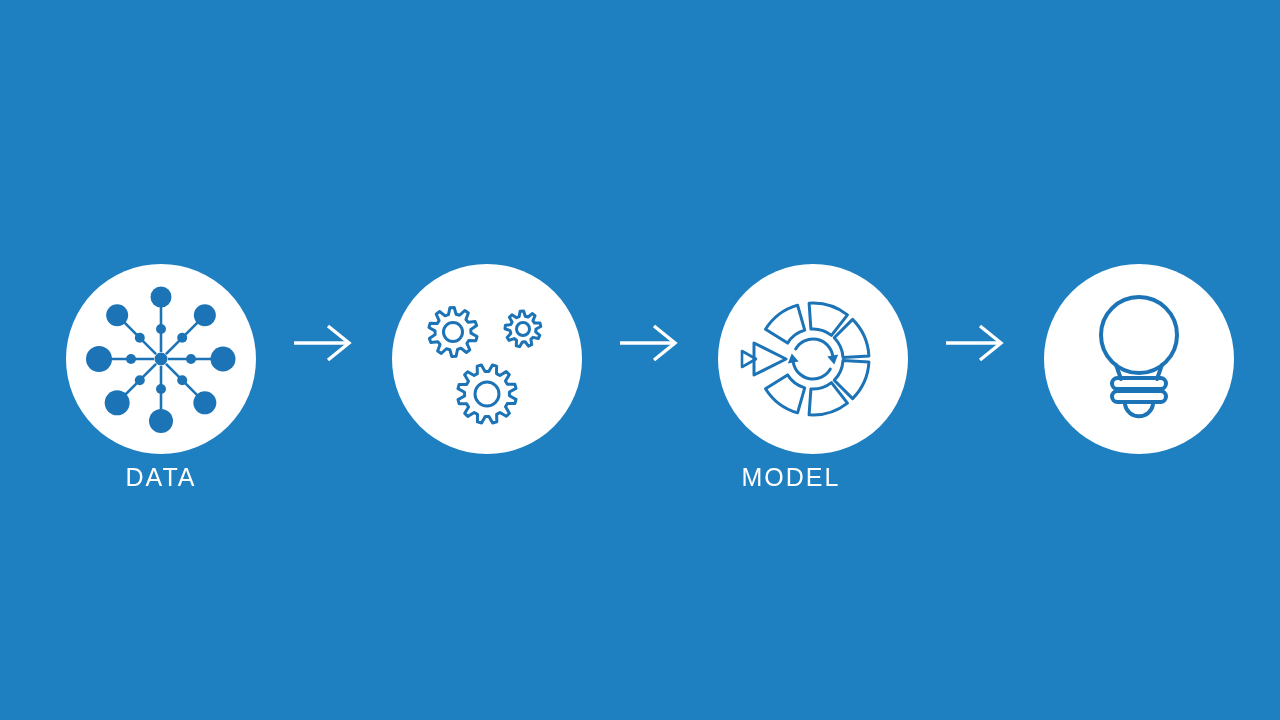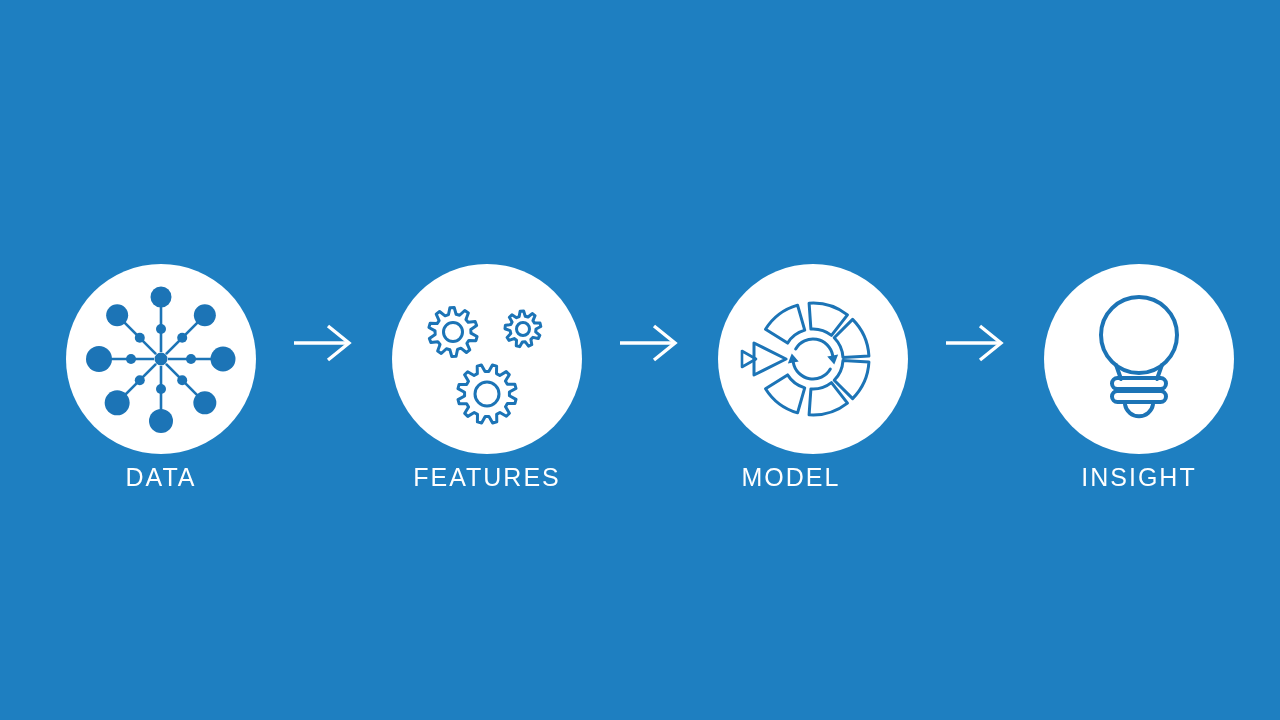--- a/index.html
+++ b/index.html
@@ -76,21 +76,20 @@
   <div class="node-circle" style="left:384px">
     <svg id="icon-gears" class="icon" width="140" height="140" viewBox="-70 -70 140 140">
         <path d="M-16.18 -29.51 L-10.36 -33.42 L-11.85 -37.46 L-18.82 -36.67 L-21.05 -39.50 L-18.65 -46.09 L-22.23 -48.49 L-27.40 -43.75 L-30.87 -44.73 L-32.80 -51.47 L-37.10 -51.30 L-38.50 -44.43 L-41.89 -43.18 L-47.42 -47.50 L-50.80 -44.84 L-47.89 -38.45 L-49.89 -35.45 L-56.90 -35.70 L-58.07 -31.56 L-51.97 -28.11 L-51.82 -24.49 L-57.64 -20.58 L-56.15 -16.54 L-49.18 -17.33 L-46.95 -14.50 L-49.35 -7.91 L-45.77 -5.51 L-40.60 -10.25 L-37.13 -9.27 L-35.20 -2.53 L-30.90 -2.70 L-29.50 -9.57 L-26.11 -10.82 L-20.58 -6.50 L-17.20 -9.16 L-20.11 -15.55 L-18.11 -18.55 L-11.10 -18.30 L-9.93 -22.44 L-16.03 -25.89 Z" class="stroke" stroke-width="3"></path>
         <circle cx="-34" cy="-27" r="9.5" class="stroke" stroke-width="3"></circle>
         <path d="M49.00 -30.00 L53.82 -32.51 L53.00 -35.92 L47.56 -35.94 L45.96 -38.36 L48.04 -43.38 L45.22 -45.46 L41.04 -41.98 L38.26 -42.80 L36.63 -47.99 L33.12 -47.77 L32.16 -42.42 L29.50 -41.26 L24.92 -44.18 L22.37 -41.76 L25.07 -37.04 L23.78 -34.45 L18.39 -33.74 L18.00 -30.25 L23.10 -28.37 L23.78 -25.55 L20.11 -21.55 L22.05 -18.62 L27.17 -20.46 L29.50 -18.74 L29.26 -13.31 L32.63 -12.32 L35.36 -17.02 L38.26 -17.20 L41.56 -12.88 L44.78 -14.29 L43.86 -19.65 L45.96 -21.64 L51.26 -20.46 L52.83 -23.61 L48.68 -27.12 Z" class="stroke" stroke-width="3"></path>
         <circle cx="36" cy="-30" r="6.5" class="stroke" stroke-width="3"></circle>
         <path d="M22.41 33.04 L28.96 29.37 L27.83 25.20 L20.33 25.35 L18.43 22.09 L22.26 15.65 L19.20 12.60 L12.78 16.48 L9.51 14.61 L9.60 7.11 L5.43 6.00 L1.80 12.57 L-1.96 12.59 L-5.63 6.04 L-9.80 7.17 L-9.65 14.67 L-12.91 16.57 L-19.35 12.74 L-22.40 15.80 L-18.52 22.22 L-20.39 25.49 L-27.89 25.40 L-29.00 29.57 L-22.43 33.20 L-22.41 36.96 L-28.96 40.63 L-27.83 44.80 L-20.33 44.65 L-18.43 47.91 L-22.26 54.35 L-19.20 57.40 L-12.78 53.52 L-9.51 55.39 L-9.60 62.89 L-5.43 64.00 L-1.80 57.43 L1.96 57.41 L5.63 63.96 L9.80 62.83 L9.65 55.33 L12.91 53.43 L19.35 57.26 L22.40 54.20 L18.52 47.78 L20.39 44.51 L27.89 44.60 L29.00 40.43 L22.43 36.80 Z" class="stroke" stroke-width="3"></path>
         <circle cx="0" cy="35" r="12" class="stroke" stroke-width="3"></circle>
       </svg>
   </div>
-  <div class="node-label" style="left:384px">FEATURES</div>
 
   <svg class="arrow" style="left:610px" viewBox="0 0 64 40">
     <line x1="2" y1="20" x2="56" y2="20"></line>
       <polyline points="36,3 57,20 36,37"></polyline>
   </svg>
 
   <div class="node-circle" style="left:710px">
     <svg id="icon-wheel" class="icon" width="172" height="144" viewBox="-86 -72 172 144">
         <path d="M29.96 -1.57 L55.92 -2.93 A56 56 0 0 0 39.60 -39.60 L21.21 -21.21 A30 30 0 0 1 29.96 -1.57 Z" class="stroke" stroke-width="3"></path>
         <path d="M18.47 -23.64 L34.48 -44.13 A56 56 0 0 0 -3.91 -55.86 L-2.09 -29.93 A30 30 0 0 1 18.47 -23.64 Z" class="stroke" stroke-width="3"></path>
@@ -116,15 +115,14 @@
   <div class="node-circle" style="left:1036px">
     <svg class="icon" width="96" height="136" viewBox="-48 -68 96 136">
       <circle class="stroke" cx="0" cy="-24" r="38" stroke-width="4"></circle>
       <line class="stroke" x1="-22.8" y1="6.4" x2="-18" y2="20" stroke-width="4"></line>
       <line class="stroke" x1="22.8" y1="6.4" x2="18" y2="20" stroke-width="4"></line>
       <rect class="stroke" x="-27" y="19" width="54" height="11" rx="5.5" stroke-width="4"></rect>
       <rect class="stroke" x="-27" y="32" width="54" height="11" rx="5.5" stroke-width="4"></rect>
       <path class="stroke" d="M -14 45.5 A 14.2 14.2 0 0 0 14 45.5" stroke-width="4"></path>
     </svg>
   </div>
-  <div class="node-label" style="left:1036px">INSIGHT</div>
 
 </div>
 
 </body></html>

